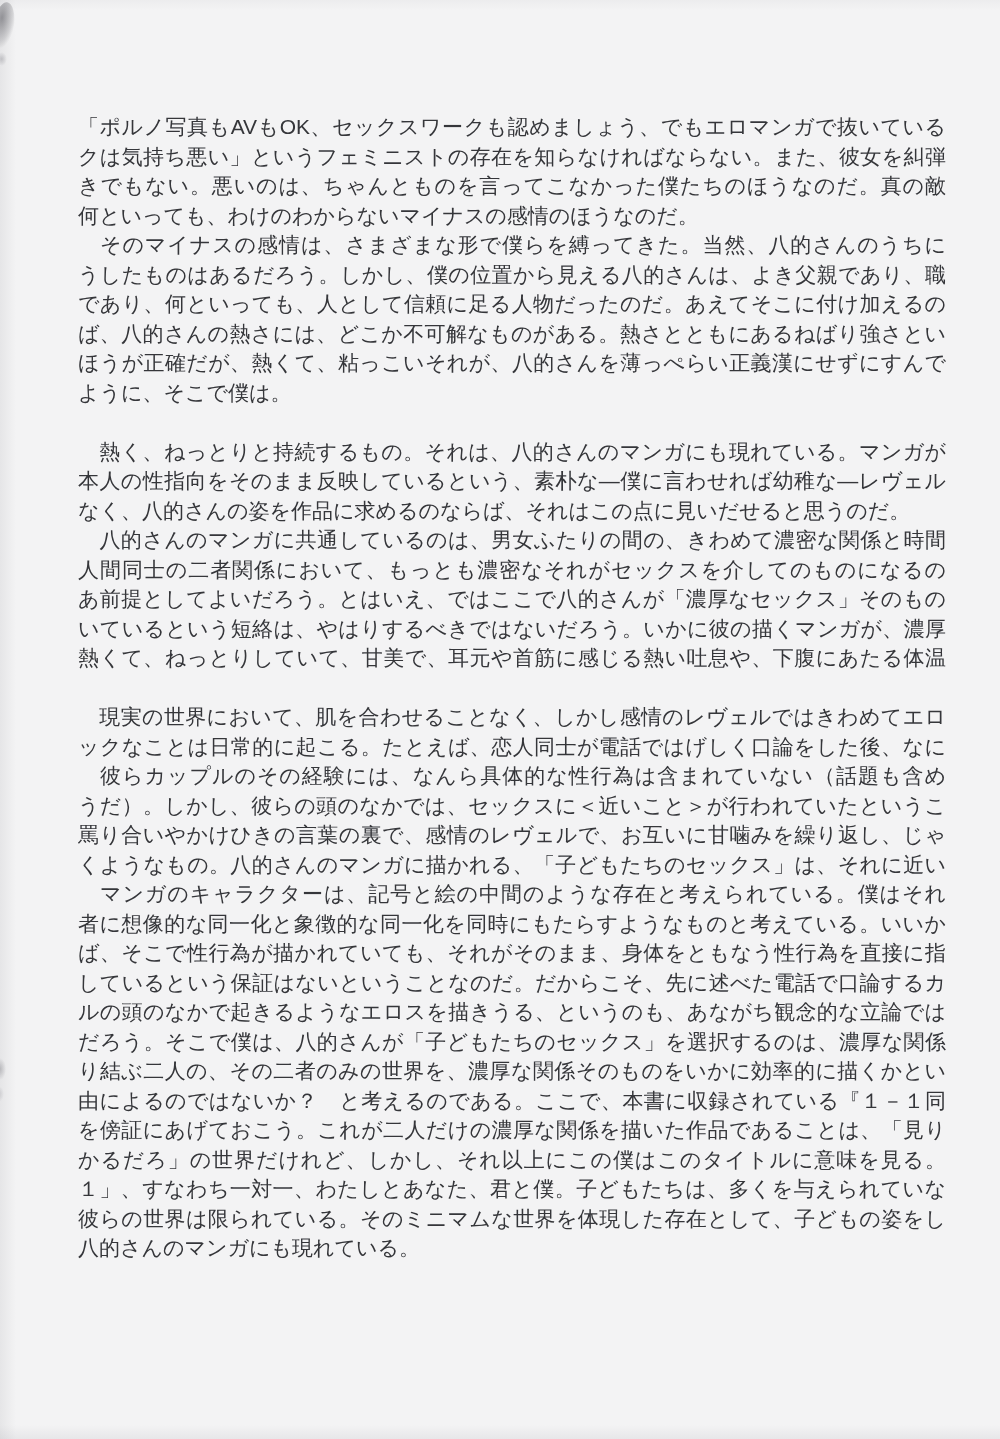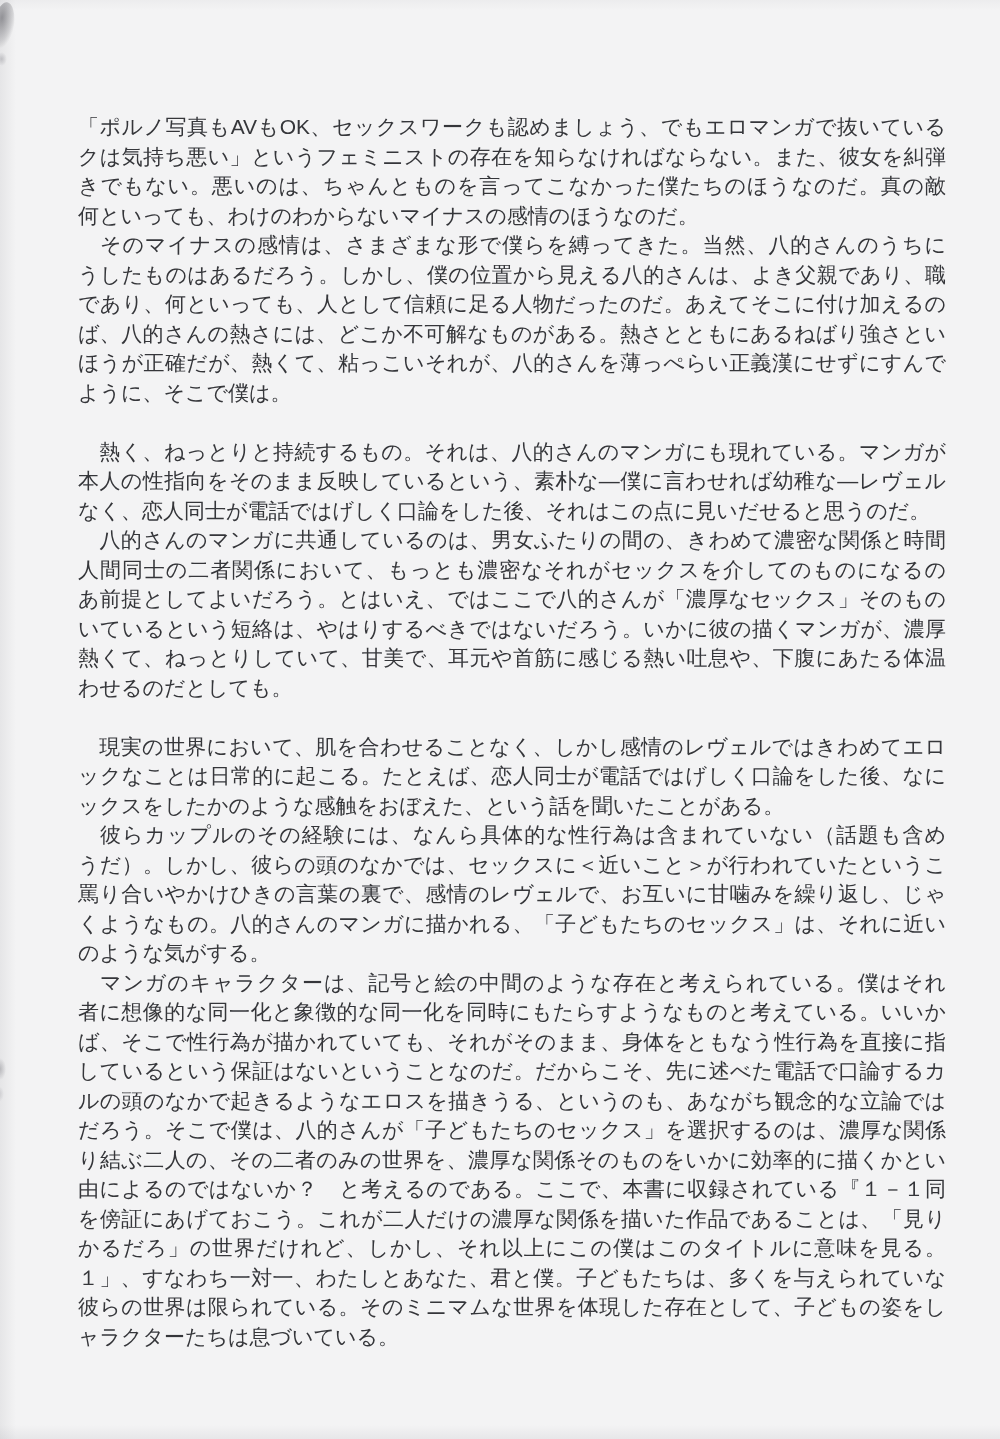--- a/index.html
+++ b/index.html
@@ -89,52 +89,49 @@
         <div class="line jl">うしたものはあるだろう。しかし、僕の位置から見える八的さんは、よき父親であり、職業人</div>
         <div class="line jl">であり、何といっても、人として信頼に足る人物だったのだ。あえてそこに付け加えるのなら</div>
         <div class="line jl">ば、八的さんの熱さには、どこか不可解なものがある。熱さとともにあるねばり強さといった</div>
         <div class="line jl">ほうが正確だが、熱くて、粘っこいそれが、八的さんを薄っぺらい正義漢にせずにすんでいる</div>
         <div class="line el">ように、そこで僕は。</div>
       </div>
       <div class="spacer"></div>
       <div class="paragraph">
         <div class="line jl">　熱く、ねっとりと持続するもの。それは、八的さんのマンガにも現れている。マンガが作者</div>
         <div class="line jl">本人の性指向をそのまま反映しているという、素朴な―僕に言わせれば幼稚な―レヴェルでは</div>
-        <div class="line el">なく、恋人同士が電話ではげしく口論をした後、それはこの点に見いだせると思うのだ。</div>
+        <div class="line el">なく、八的さんの姿を作品に求めるのならば、それはこの点に見いだせると思うのだ。</div>
       </div>
       <div class="paragraph">
         <div class="line jl">　八的さんのマンガに共通しているのは、男女ふたりの間の、きわめて濃密な関係と時間だ。</div>
         <div class="line jl">人間同士の二者関係において、もっとも濃密なそれがセックスを介してのものになるのは、ま</div>
         <div class="line jl">あ前提としてよいだろう。とはいえ、ではここで八的さんが「濃厚なセックス」そのものを描</div>
         <div class="line jl">いているという短絡は、やはりするべきではないだろう。いかに彼の描くマンガが、濃厚で、</div>
         <div class="line jl">熱くて、ねっとりしていて、甘美で、耳元や首筋に感じる熱い吐息や、下腹にあたる体温を思</div>
-        <div class="line el">わせるのだとしても。</div>
       </div>
       <div class="spacer"></div>
       <div class="paragraph">
         <div class="line jl">　現実の世界において、肌を合わせることなく、しかし感情のレヴェルではきわめてエロティ</div>
         <div class="line jl">ックなことは日常的に起こる。たとえば、恋人同士が電話ではげしく口論をした後、なにかセ</div>
-        <div class="line el">ックスをしたかのような感触をおぼえた、という話を聞いたことがある。</div>
       </div>
       <div class="paragraph">
         <div class="line jl">　彼らカップルのその経験には、なんら具体的な性行為は含まれていない（話題も含めて、そ</div>
         <div class="line jl">うだ）。しかし、彼らの頭のなかでは、セックスに＜近いこと＞が行われていたということだ。</div>
         <div class="line jl">罵り合いやかけひきの言葉の裏で、感情のレヴェルで、お互いに甘噛みを繰り返し、じゃれつ</div>
         <div class="line jl">くようなもの。八的さんのマンガに描かれる、「子どもたちのセックス」は、それに近いもの</div>
-        <div class="line el">のような気がする。</div>
       </div>
       <div class="paragraph">
         <div class="line jl">　マンガのキャラクターは、記号と絵の中間のような存在と考えられている。僕はそれを、読</div>
         <div class="line jl">者に想像的な同一化と象徴的な同一化を同時にもたらすようなものと考えている。いいかえれ</div>
         <div class="line jl">ば、そこで性行為が描かれていても、それがそのまま、身体をともなう性行為を直接に指し示</div>
         <div class="line jl">しているという保証はないということなのだ。だからこそ、先に述べた電話で口論するカップ</div>
         <div class="line jl">ルの頭のなかで起きるようなエロスを描きうる、というのも、あながち観念的な立論ではない</div>
         <div class="line jl">だろう。そこで僕は、八的さんが「子どもたちのセックス」を選択するのは、濃厚な関係を切</div>
         <div class="line jl">り結ぶ二人の、その二者のみの世界を、濃厚な関係そのものをいかに効率的に描くかという理</div>
         <div class="line jl">由によるのではないか？　と考えるのである。ここで、本書に収録されている『１－１同点』</div>
         <div class="line jl">を傍証にあげておこう。これが二人だけの濃厚な関係を描いた作品であることは、「見りゃわ</div>
         <div class="line jl">かるだろ」の世界だけれど、しかし、それ以上にこの僕はこのタイトルに意味を見る。「１－</div>
         <div class="line jl">１」、すなわち一対一、わたしとあなた、君と僕。子どもたちは、多くを与えられていない。</div>
         <div class="line jl">彼らの世界は限られている。そのミニマムな世界を体現した存在として、子どもの姿をしたキ</div>
-        <div class="line el">ャラクターたちは息づいている。</div>
+        <div class="line el">八的さんのマンガにも現れている。</div>
       </div>
     </div>
 </div>
 
 </body></html>

